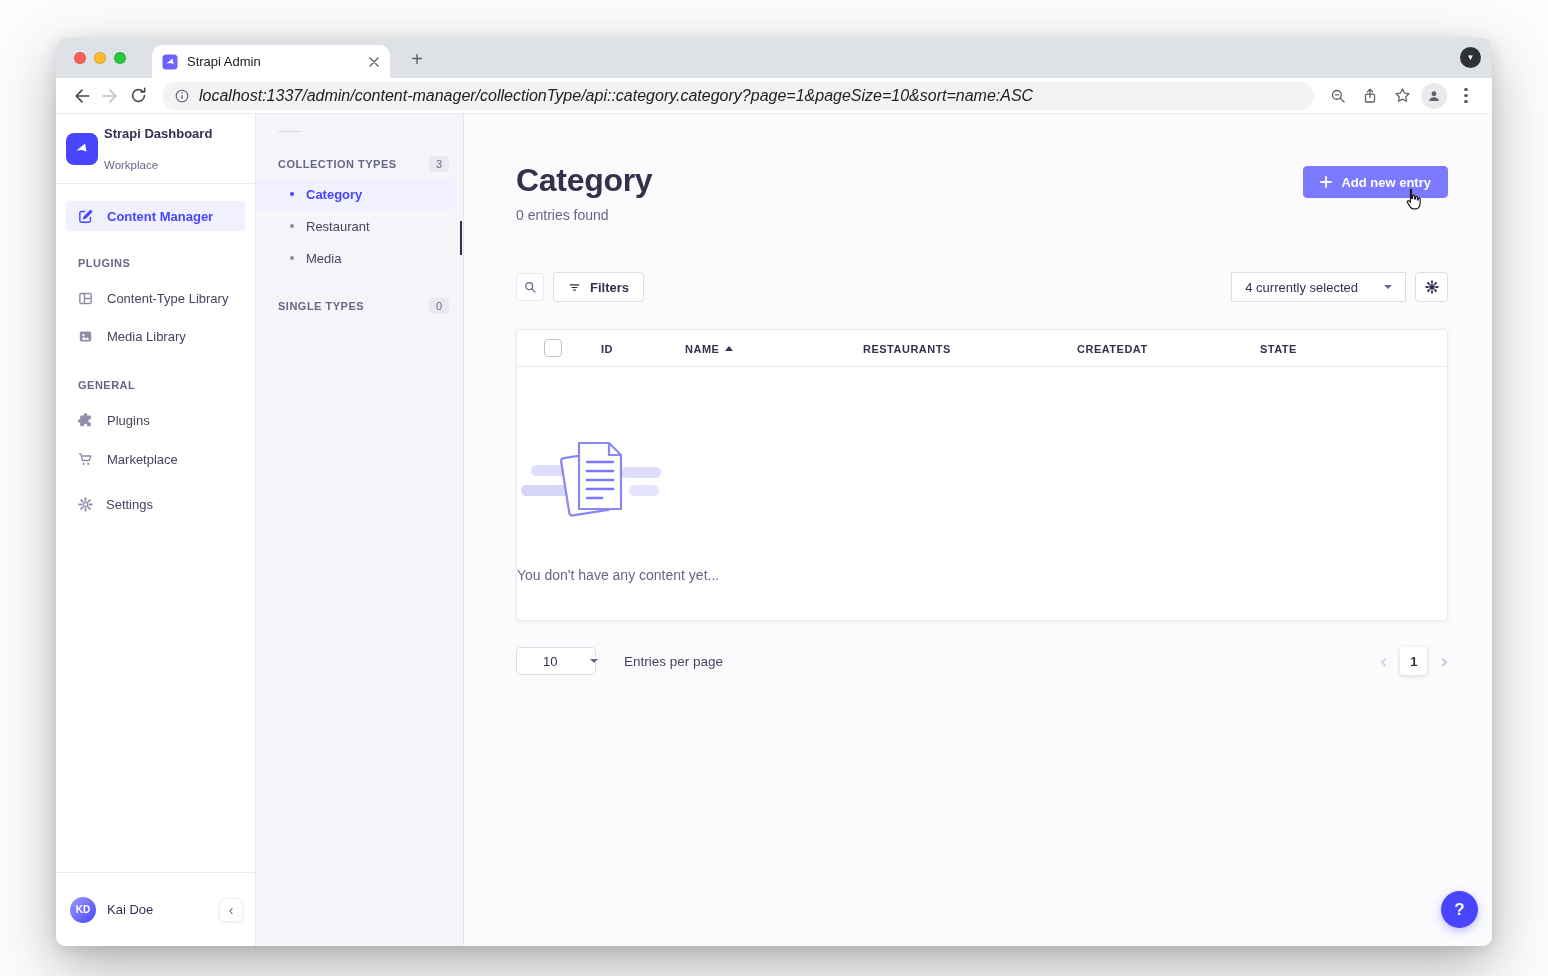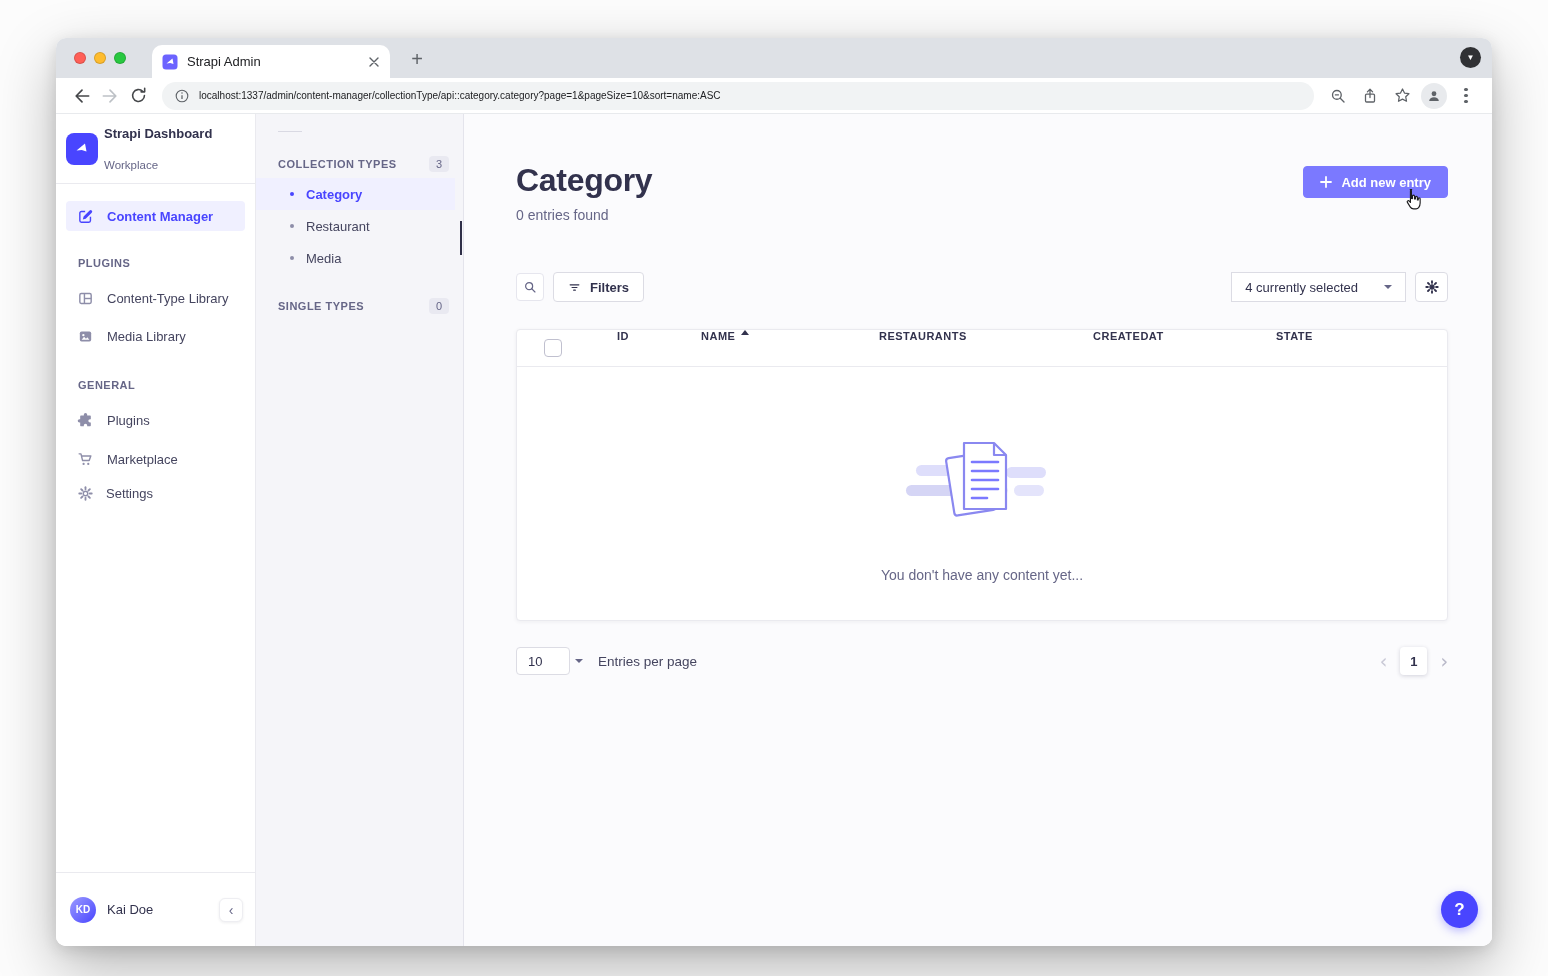--- a/index.html
+++ b/index.html
@@ -21,21 +21,21 @@
   .icon-btn { display:flex; align-items:center; justify-content:center; cursor:pointer; background:none; border:none; }
   .newtab { position:absolute; left:348px; top:8px; width:26px; height:26px; font-size:20px; color:#5f6368; }
   .browser-badge { position:absolute; right:11px; top:9px; width:21px; height:21px; border-radius:50%;
     background:#303134; display:flex; align-items:center; justify-content:center; }
   .browser-badge span { color:#fff; font-size:8px; line-height:1; }
 
   .toolbar { height:36px; background:#fff; border-bottom:1px solid #e8eaed; display:flex; align-items:center; padding:0 12px; }
   .nav-ico { width:28px; height:28px; }
   .urlbar { flex:1; height:28px; background:#f1f3f4; border-radius:14px; margin:0 10px;
     display:flex; align-items:center; padding:0 12px; gap:9px; overflow:hidden; }
-  .url-text { font-size:10px; color:#202124; white-space:nowrap; }
+  .url-text { font-size:16px; color:#202124; white-space:nowrap;font-style:italic; }
   .tb-right { display:flex; align-items:center; gap:4px; }
   .avatar-chip { width:26px; height:26px; border-radius:50%; background:#e8eaed; display:flex; align-items:center; justify-content:center; }
   .dots { display:flex; flex-direction:column; gap:3px; padding:6px; }
   .dots i { width:3.5px; height:3.5px; border-radius:50%; background:#5f6368; }
 
   
   .app { display:flex; height:832px; position:relative; background:#fff; }
 
   
   .sidebar { width:200px; min-width:200px; border-right:1px solid #eaeaef; background:#fff; display:flex; flex-direction:column; }
@@ -84,31 +84,31 @@
   .filters-btn { height:30px; background:#fff; border:1px solid #dcdce4; border-radius:4px; padding:0 14px;
     display:flex; align-items:center; gap:9px; font-size:13px; font-weight:bold; color:#32324d; }
   .select { height:30px; background:#fff; border:1px solid #dcdce4; border-radius:0; display:flex;
     align-items:center; gap:26px; padding:0 13px; font-size:13px; color:#32324d; cursor:pointer; }
   .caret { width:0; height:0; border-left:4px solid transparent; border-right:4px solid transparent; border-top:4.5px solid #666687; }
   .gear-btn { width:33px; height:30px; background:#fff; border:1px solid #dcdce4; border-radius:4px; }
 
   .table-card { margin-top:27px; height:292px; background:#fff; border:1px solid #eaeaef; border-radius:4px;
     box-shadow:0 1px 4px rgba(33,33,52,.06); position:relative; }
   .table-head { position:relative; height:37px; border-bottom:1px solid #eaeaef; }
-  .th { position:absolute; top:0; height:37px; display:flex; align-items:flex-start; gap:6px;
-    font-size:11px; font-weight:bold; letter-spacing:.5px; color:#32324d;margin-left:16px; }
+  .th { position:absolute; top:0; height:37px; display:flex; align-items:center; gap:6px;
+    font-size:11px; font-weight:bold; letter-spacing:.5px; color:#32324d; }
   .checkbox { position:absolute; left:27px; top:9px; width:18px; height:18px; background:#fff;
     border:1px solid #c0c0cf; border-radius:4px; cursor:pointer; }
   .sort-asc { width:0; height:0; border-left:4px solid transparent; border-right:4px solid transparent; border-bottom:5px solid #32324d; }
-  .empty-wrap { text-align:center; padding-top:68px; }
+  .empty-wrap { text-align:left; padding-top:68px; }
   .empty-text { font-size:14px; color:#666687; margin-top:26px; }
 
   .pagination { display:flex; align-items:center; margin-top:26px; }
-  .pagesize { width:54px; height:28px; background:#fff; border:1px solid #dcdce4; border-radius:4px;
-    display:flex; align-items:center; justify-content:space-between; padding:0 11px; font-size:13px; color:#32324d; cursor:pointer;gap:33px; }
+  .pagesize { width:80px; height:28px; background:#fff; border:1px solid #dcdce4; border-radius:4px;
+    display:flex; align-items:center; justify-content:space-between; padding:0 26px; font-size:13px; color:#32324d; cursor:pointer;gap:33px; }
   .entries-label { margin-left:28px; font-size:13.5px; color:#45455f; }
   .pg-chevron { font-size:19px; line-height:1; font-family:"DejaVu Sans", sans-serif; background:none; border:none; cursor:pointer; }
   .pg-prev { color:#c9c9d6; } .pg-next { color:#b9b9c9; }
   .pg-num { width:27px; height:28px; background:#fff; border-radius:4px; margin:0 13px;
     box-shadow:0 1px 4px rgba(26,26,67,.18); font-size:13px; font-weight:bold; color:#32324d;
     display:flex; align-items:center; justify-content:center; cursor:pointer; border:none; }
 
   .help-fab { position:absolute; right:14px; bottom:18px; width:37px; height:37px; border-radius:50%;
     background:#4945ff; color:#fff; font-size:17px; font-weight:bold; border:none; cursor:pointer;
     display:flex; align-items:center; justify-content:center; box-shadow:0 3px 10px rgba(69,65,255,.35); }
@@ -269,21 +269,21 @@
       <div class="nav-item" style="margin-top:9px;">
         <span style="display:flex;">
           <svg width="17" height="17" viewBox="0 0 24 24">
               <path d="M3 4h2.6l2.3 9.5h9.3L19.5 7H6.2" fill="none" stroke="#8e8ea9" stroke-width="2" stroke-linecap="round" stroke-linejoin="round"></path>
               <circle cx="9.3" cy="18.3" r="1.6" fill="#8e8ea9"></circle>
               <circle cx="15.9" cy="18.3" r="1.6" fill="#8e8ea9"></circle>
             </svg>
         </span>
         <span>Marketplace</span>
       </div>
-      <div class="nav-item" style="margin-top:4px;gap:12px;">
+      <div class="nav-item" style="margin-top:15px;gap:12px;">
         <span style="display:flex;">
           <svg width="17" height="17" viewBox="0 0 24 24">
               <circle cx="12" cy="12" r="3.2" fill="none" stroke="#8e8ea9" stroke-width="2"></circle>
               <g stroke="#8e8ea9" stroke-width="2.6" stroke-linecap="round">
                 <line x1="12" y1="3.2" x2="12" y2="6"></line>
                 <line x1="12" y1="18" x2="12" y2="20.8"></line>
                 <line x1="3.2" y1="12" x2="6" y2="12"></line>
                 <line x1="18" y1="12" x2="20.8" y2="12"></line>
                 <line x1="5.8" y1="5.8" x2="7.8" y2="7.8"></line>
                 <line x1="16.2" y1="16.2" x2="18.2" y2="18.2"></line>

